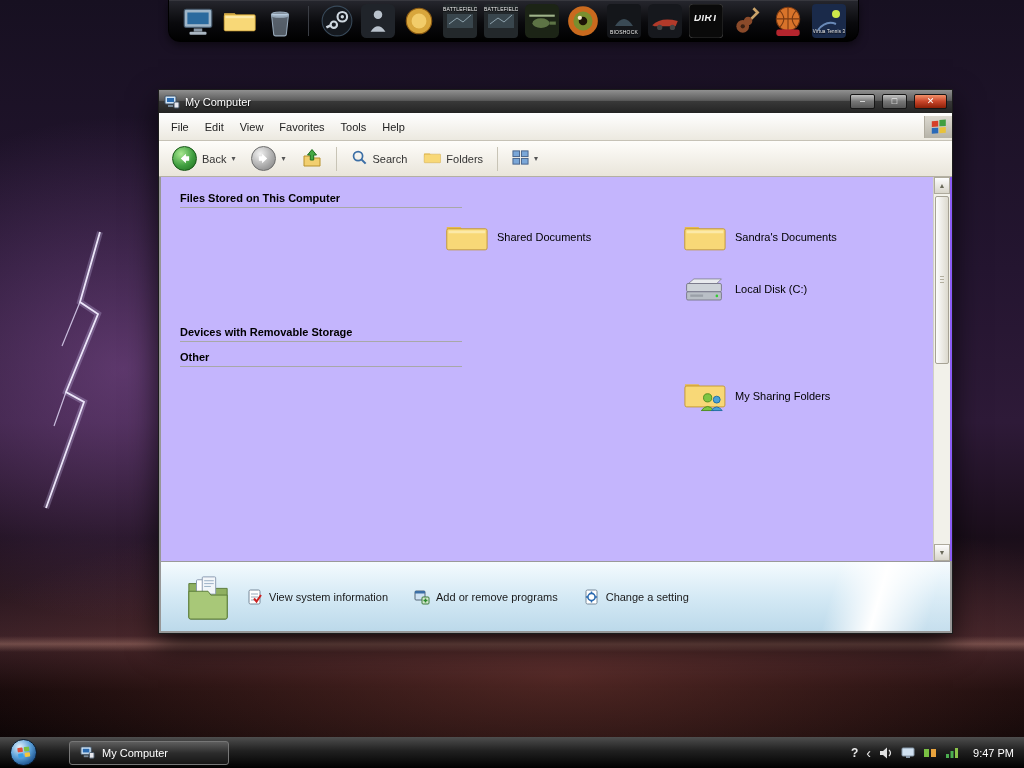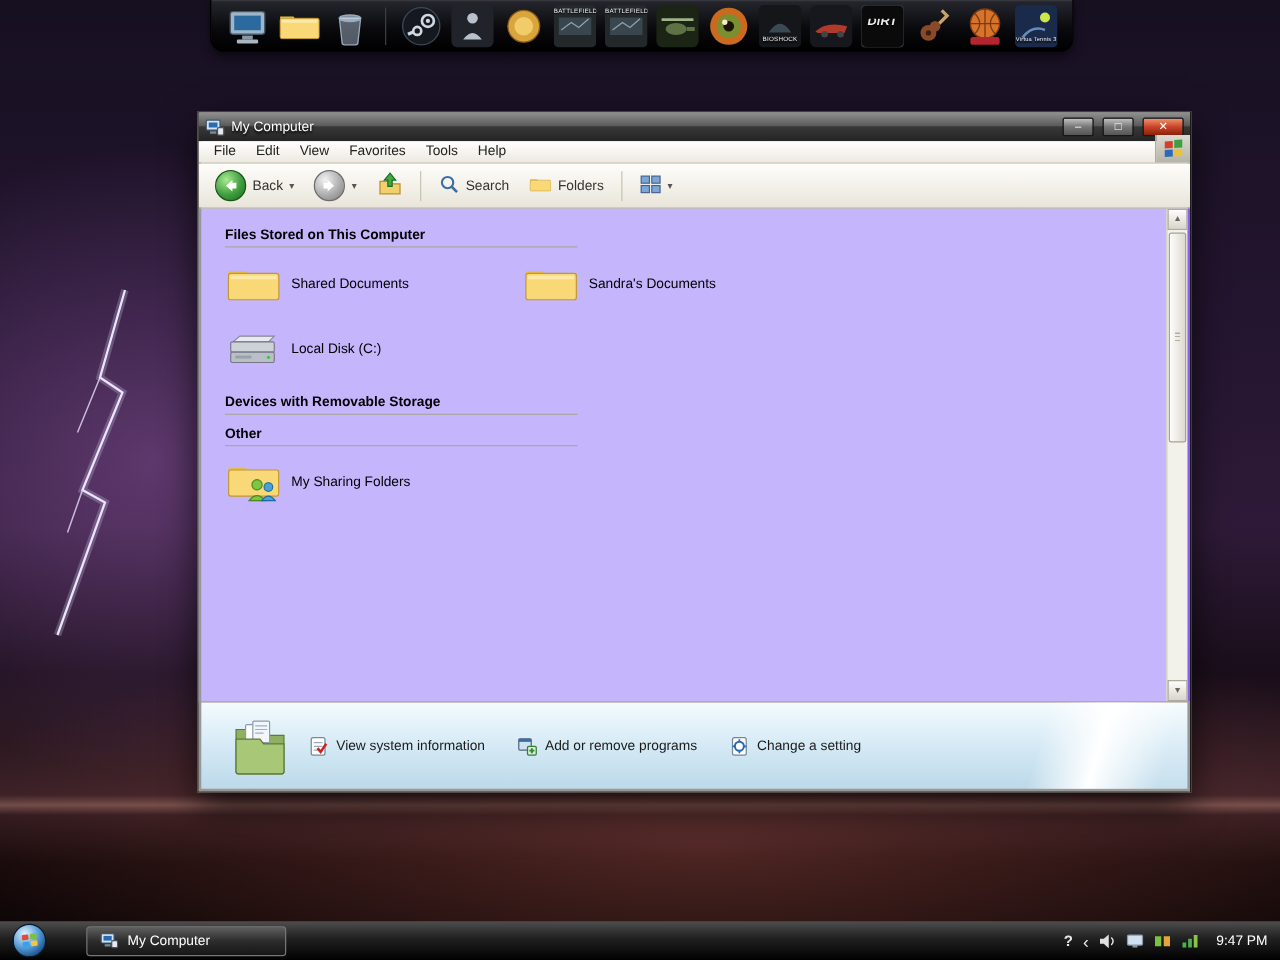--- a/index.html
+++ b/index.html
@@ -39,21 +39,21 @@
     display:flex; flex-direction:column; }
   .titlebar { height:23px; flex:0 0 auto; display:flex; align-items:center; gap:5px; padding:0 5px;
     background:linear-gradient(#909090,#5c5c5c 45%,#383838 50%,#242424); }
   .titlebar .win-icon { width:16px; height:16px; }
   .titlebar .title { color:#fff; font-size:11px; text-shadow:0 1px 2px #000; flex:1; }
   .tb-btn { width:25px; height:15px; border-radius:2px; border:1px solid #161616; margin-left:2px;
     background:linear-gradient(#c2c2c2,#767676 50%,#565656);
     color:#fff; font-size:9px; line-height:12px; text-align:center; cursor:pointer; }
   .tb-close { width:33px; background:linear-gradient(#f2916a,#c8452a 50%,#8c2008); }
 
-  .menubar { height:18px; flex:0 0 auto; display:flex; align-items:flex-end; padding-left:4px;
+  .menubar { height:28px; flex:0 0 auto; display:flex; align-items:center; padding-left:4px;
     background:linear-gradient(#ffffff,#ece9e0); border-bottom:1px solid #c6c2b6;
     font-size:11px; color:#222; }
   .menu-item { padding:3px 8px; cursor:pointer; }
   .winlogo-box { margin-left:auto; width:28px; height:22px; display:flex; align-items:center; justify-content:center;
     background:linear-gradient(#dcd9d0,#b6b3a8); border-left:1px solid #b0aca0; }
 
   .toolbar { height:36px; flex:0 0 auto; display:flex; align-items:center; gap:6px; padding:0 8px;
     background:linear-gradient(#fefdfa,#e9e5da); border-bottom:1px solid #b4b0a2;
     font-size:11px; color:#333; }
   .nav-circle { width:25px; height:25px; border-radius:50%; display:flex; align-items:center; justify-content:center; }
@@ -61,21 +61,21 @@
   .nav-fwd   { background:radial-gradient(circle at 35% 30%, #f2f2f2, #a8a8a8 60%, #7c7c7c); border:1px solid #6c6c6c; }
   .tool-btn { display:flex; align-items:center; gap:5px; padding:3px 5px; cursor:pointer; }
   .caret { font-size:8px; color:#555; }
   .tool-sep { width:1px; height:24px; background:#c8c4b6; margin:0 3px; }
 
   .content { flex:1; position:relative; background:#c4b5fd; overflow:hidden;
     border-left:2px solid #979797; border-right:2px solid #8b5cf6; }
   .sections { padding:6px 30px 0 19px; }
   .section-header { width:282px; font-weight:bold; font-size:11px; color:#000;
     padding:5px 0 3px; border-bottom:1px solid #a8a8a8; margin-top:4px; }
-  .item-row { display:flex; margin:9px 0 12px; }
+  .item-row { display:flex; margin:9px 0 12px;justify-content:flex-end; }
   .fs-item { display:flex; align-items:center; gap:9px; width:238px; cursor:pointer; }
   .item-icon { width:44px; height:40px; flex:0 0 auto; }
   .item-icon svg { width:100%; height:100%; display:block; }
   .item-label { font-size:11px; color:#000; }
 
   .scrollbar { position:absolute; top:0; right:0; bottom:0; width:17px;
     background:#f2f1ea; border-left:1px solid #d2d0c4; }
   .sb-btn { position:absolute; left:0; right:0; height:17px; display:flex; align-items:center; justify-content:center;
     font-size:7px; color:#6a6a5a; background:linear-gradient(#fdfdfd,#d8d5ca);
     border:1px solid #aeaa9c; cursor:pointer; }

